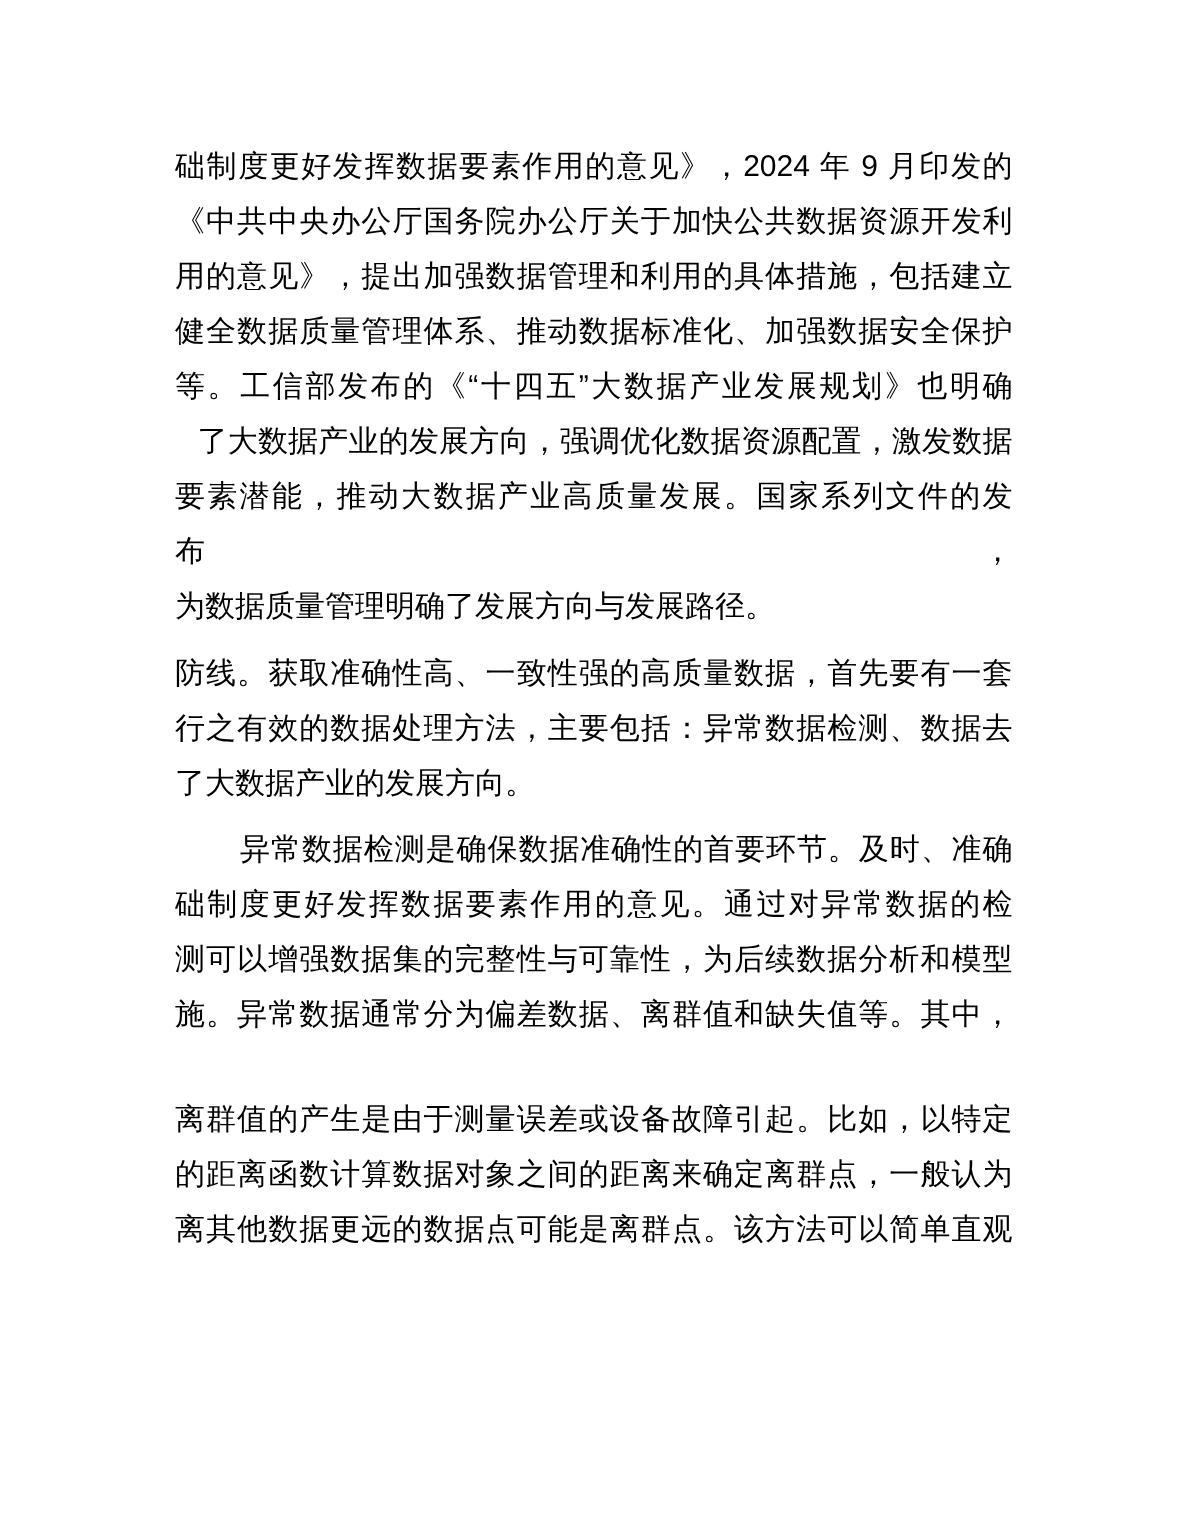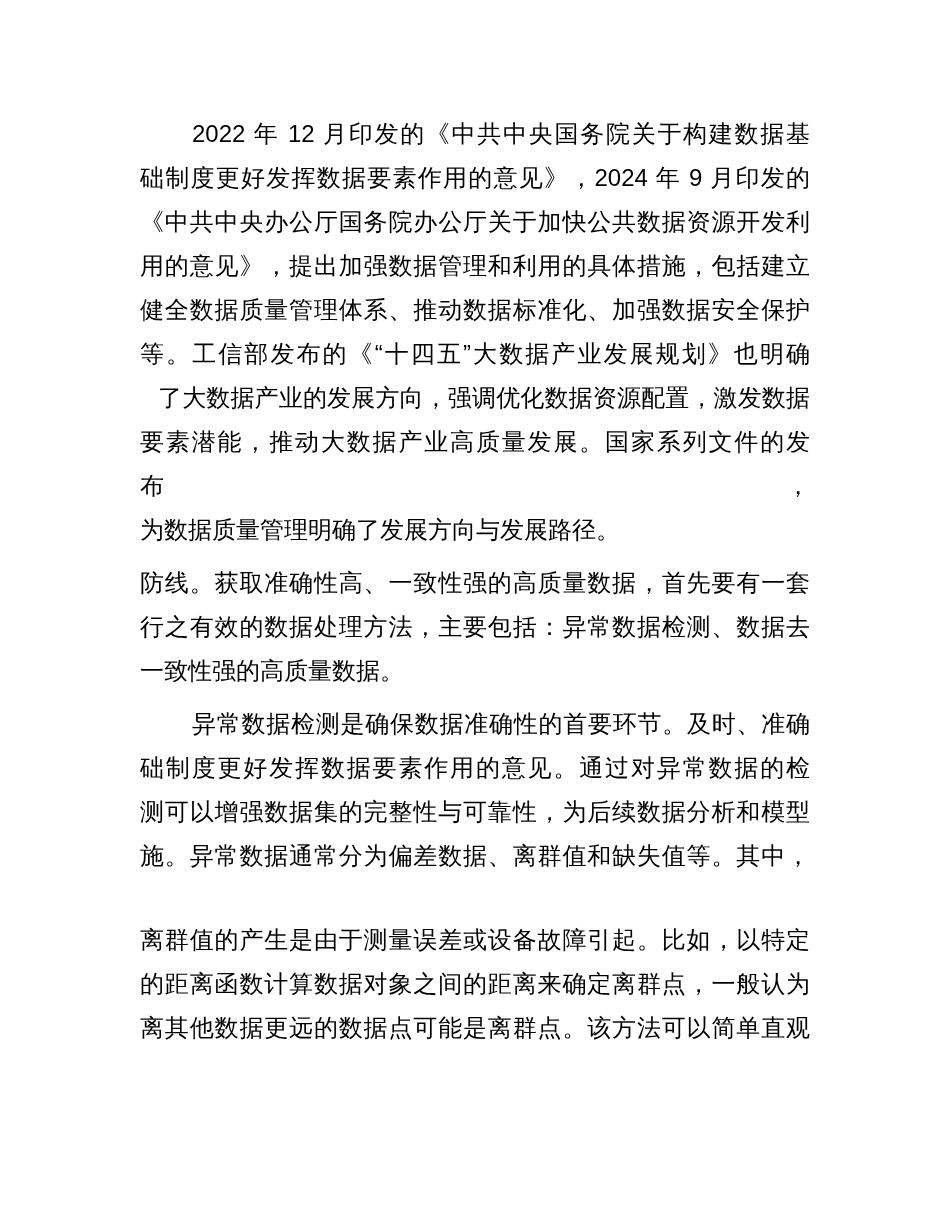--- a/index.html
+++ b/index.html
@@ -40,34 +40,33 @@
   }
   .line.indent {
     text-indent: 52px; 
   }
 </style>
 </head>
 <body>
 
 <div class="page" style="background: rgb(255, 255, 255);">
     <div class="paragraph">
-      <div class="line indent fill" style="color: rgb(0, 0, 0);">2022 年 12 月印发的《中共中央国务院关于构建数据基</div>
       <div class="line fill" style="color: rgb(0, 0, 0);">础制度更好发挥数据要素作用的意见》，2024 年 9 月印发的</div>
       <div class="line fill" style="color: rgb(0, 0, 0);">《中共中央办公厅国务院办公厅关于加快公共数据资源开发利</div>
       <div class="line fill" style="color: rgb(0, 0, 0);">用的意见》，提出加强数据管理和利用的具体措施，包括建立</div>
       <div class="line fill" style="color: rgb(0, 0, 0);">健全数据质量管理体系、推动数据标准化、加强数据安全保护</div>
       <div class="line fill" style="color: rgb(0, 0, 0);">等。工信部发布的《“十四五”大数据产业发展规划》也明确</div>
       <div class="line fill" style="color: rgb(0, 0, 0); margin-left: 18px;">了大数据产业的发展方向，强调优化数据资源配置，激发数据</div>
       <div class="line fill" style="color: rgb(0, 0, 0);">要素潜能，推动大数据产业高质量发展。国家系列文件的发布，</div>
       <div class="line" style="color: rgb(0, 0, 0);">为数据质量管理明确了发展方向与发展路径。</div>
     </div>
     <div class="paragraph spaced">
       <div class="line fill" style="color: rgb(0, 0, 0);">防线。获取准确性高、一致性强的高质量数据，首先要有一套</div>
       <div class="line fill" style="color: rgb(0, 0, 0);">行之有效的数据处理方法，主要包括：异常数据检测、数据去</div>
-      <div class="line" style="color: rgb(0, 0, 0);">一致性强的高质量数据。</div>
+      <div class="line" style="color: rgb(0, 0, 0);">了大数据产业的发展方向。</div>
     </div>
     <div class="paragraph spaced">
       <div class="line indent fill" style="color: rgb(0, 0, 0);">异常数据检测是确保数据准确性的首要环节。及时、准确</div>
       <div class="line fill" style="color: rgb(0, 0, 0);">础制度更好发挥数据要素作用的意见。通过对异常数据的检</div>
       <div class="line fill" style="color: rgb(0, 0, 0);">测可以增强数据集的完整性与可靠性，为后续数据分析和模型</div>
       <div class="line fill" style="color: rgb(0, 0, 0);">施。异常数据通常分为偏差数据、离群值和缺失值等。其中，</div>
       <div class="line fill" style="color: rgb(0, 0, 0); margin-top: 40px;">离群值的产生是由于测量误差或设备故障引起。比如，以特定</div>
       <div class="line fill" style="color: rgb(0, 0, 0);">的距离函数计算数据对象之间的距离来确定离群点，一般认为</div>
       <div class="line fill" style="color: rgb(0, 0, 0);">离其他数据更远的数据点可能是离群点。该方法可以简单直观</div>
     </div>

